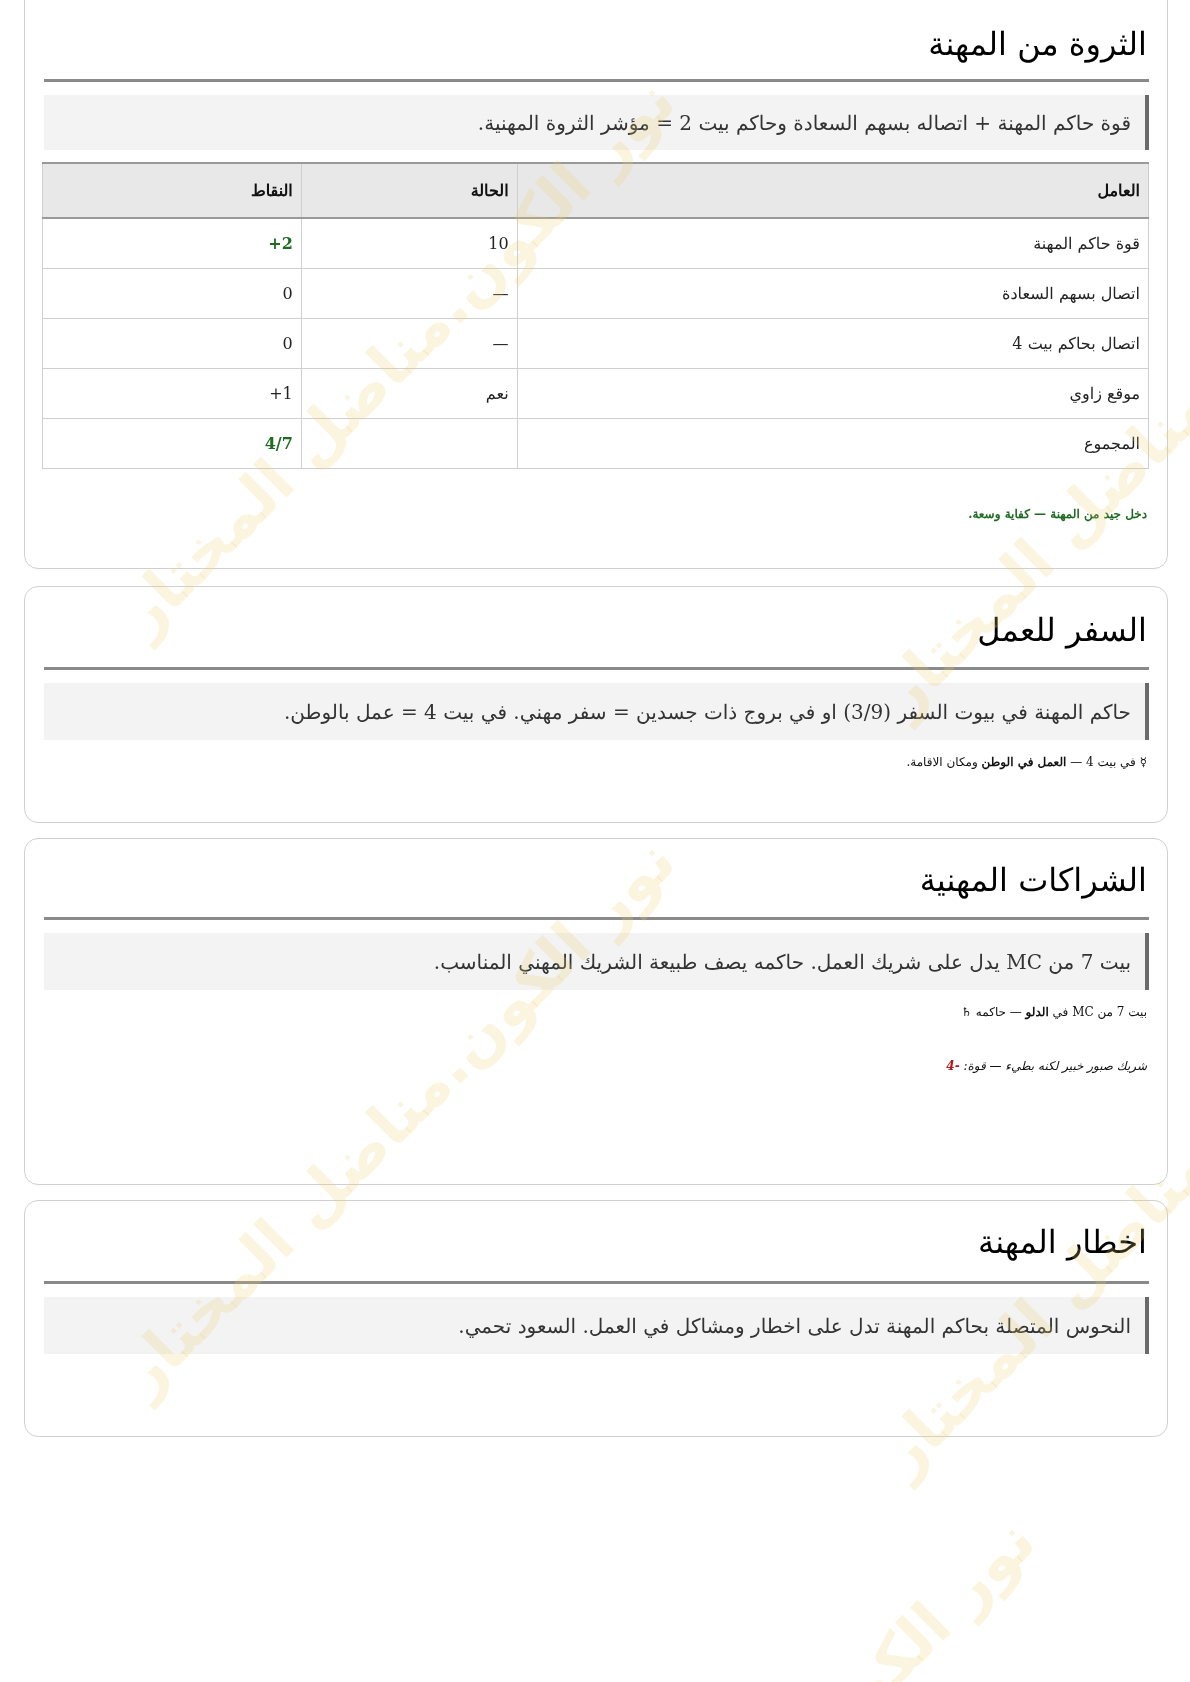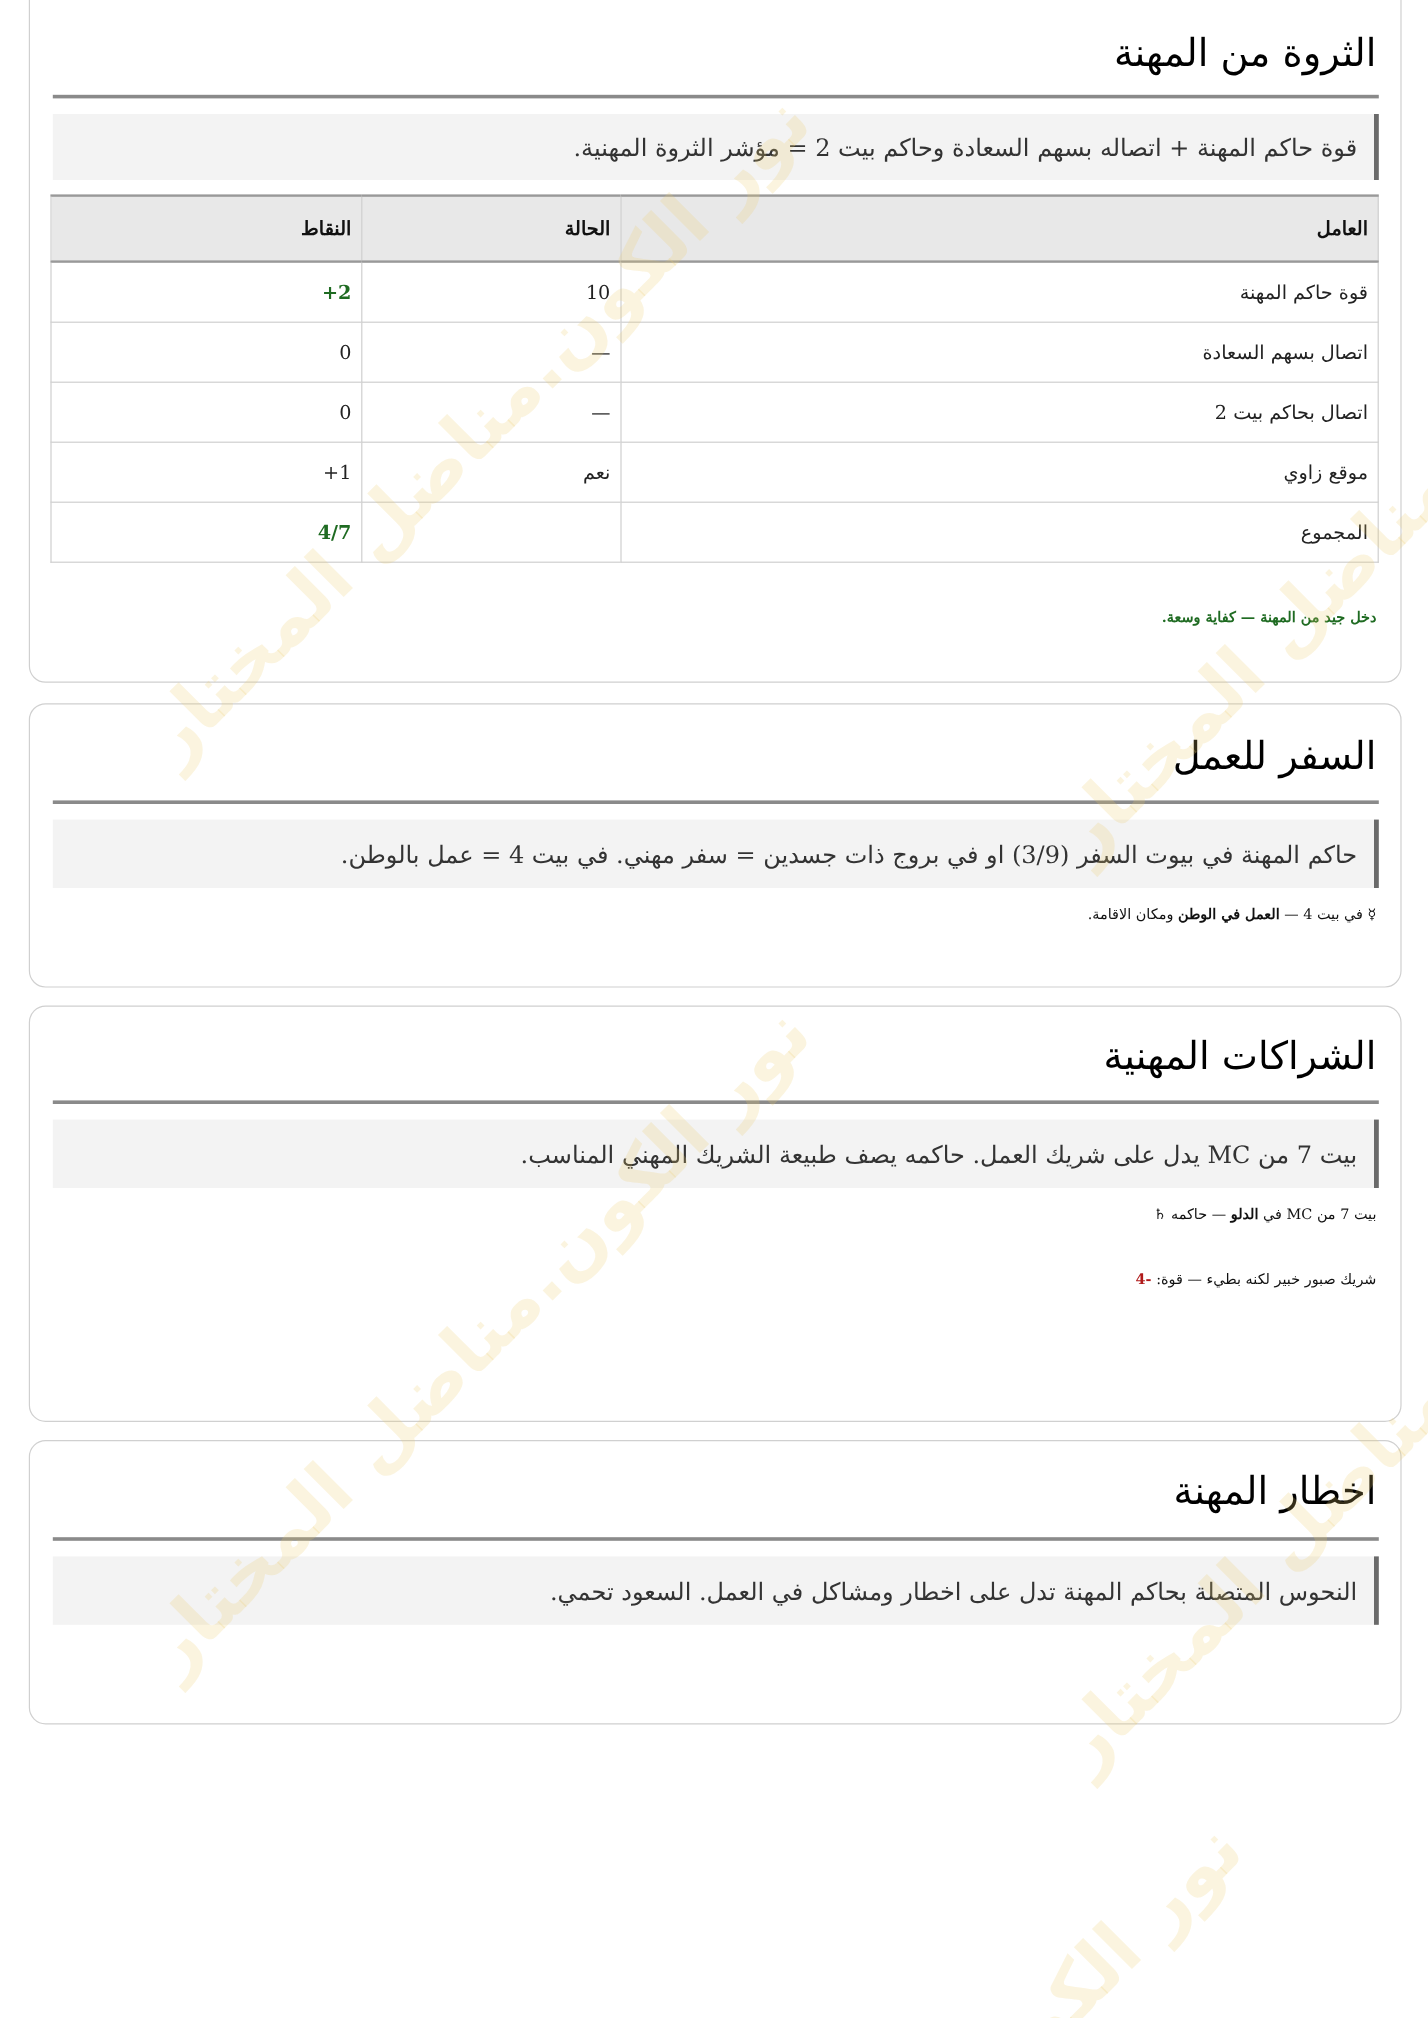--- a/index.html
+++ b/index.html
@@ -132,21 +132,21 @@
         <td>قوة حاكم المهنة</td>
         <td>10</td>
         <td class="pts-good">2+</td>
       </tr>
       <tr>
         <td>اتصال بسهم السعادة</td>
         <td>—</td>
         <td>0</td>
       </tr>
       <tr>
-        <td>اتصال بحاكم بيت 2</td>
+        <td>اتصال بحاكم بيت 4</td>
         <td>—</td>
         <td>0</td>
       </tr>
       <tr>
         <td>موقع زاوي</td>
         <td>نعم</td>
         <td>1+</td>
       </tr>
       <tr>
         <td>المجموع</td>
@@ -172,21 +172,21 @@
 
 <div class="section" style="top:838px; height:347px;">
   <h2 class="section-title" style="top:22px;">الشراكات المهنية</h2>
   <div class="title-rule" style="top:78px;"></div>
   <div class="note" style="top:94px; height:57px;">
     <span>بيت 7 من MC يدل على شريك العمل. حاكمه يصف طبيعة الشريك المهني المناسب.</span>
   </div>
   <div class="line" style="top:166px;">
     <span>بيت 7 من MC في </span><span class="bold">الدلو</span><span> — حاكمه </span><span class="bold">♄</span>
   </div>
-  <div class="line" style="top:220px;">
+  <div class="line" style="top:220px;font-style:italic;">
     <span>شريك صبور خبير لكنه بطيء — قوة: </span><span class="bad">-4</span>
   </div>
 </div>
 
 <div class="section" style="top:1200px; height:237px;">
   <h2 class="section-title" style="top:22px;">اخطار المهنة</h2>
   <div class="title-rule" style="top:80px;"></div>
   <div class="note" style="top:96px; height:57px;">
     <span>النحوس المتصلة بحاكم المهنة تدل على اخطار ومشاكل في العمل. السعود تحمي.</span>
   </div>

